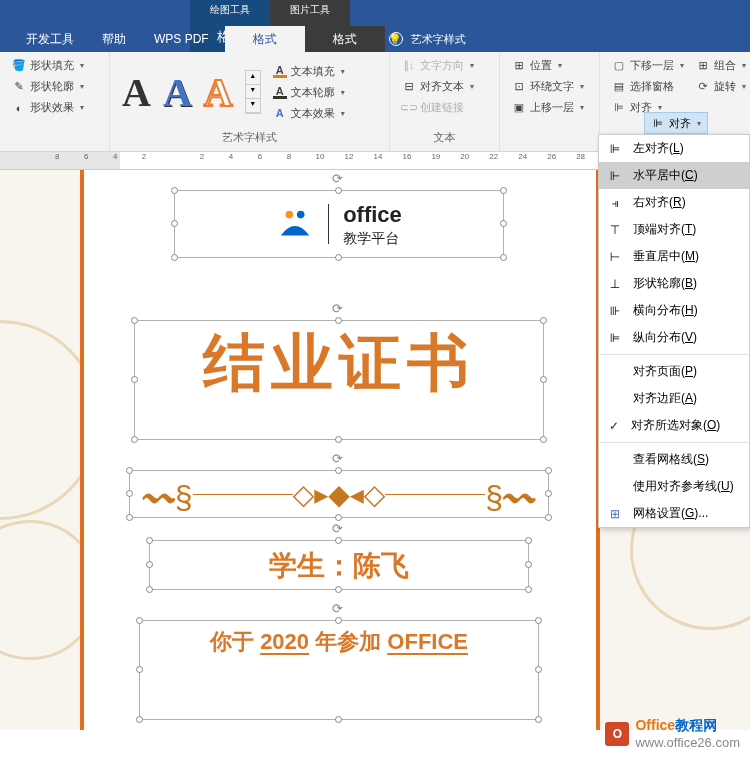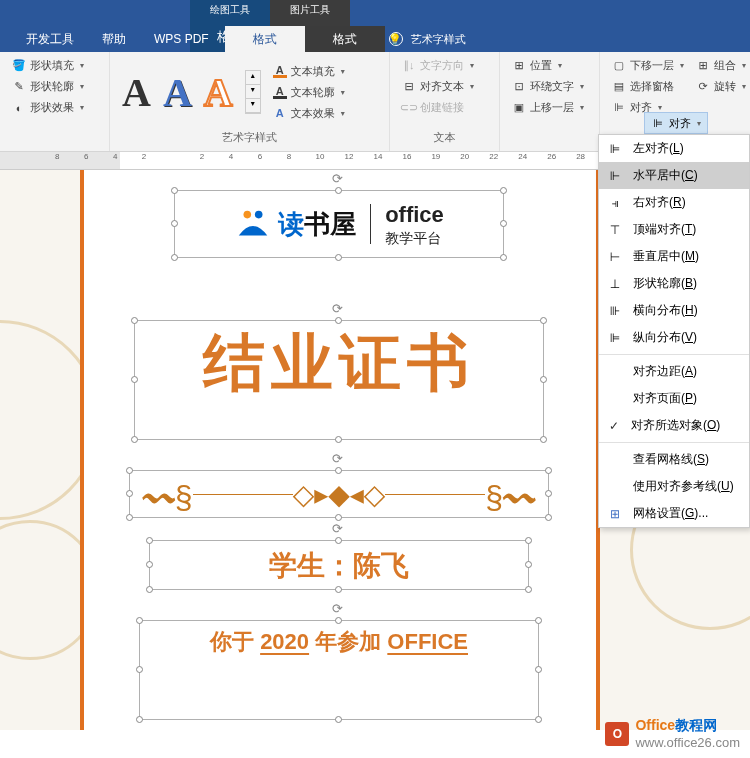--- a/index.html
+++ b/index.html
@@ -303,21 +303,20 @@
     <div class="sel-box" style="left:90px;top:20px;width:330px;height:68px;">
       <div class="logo-row">
         <div class="logo-left">
           <div class="logo-icon">
             <svg viewBox="0 0 40 36">
                 <path d="M5 30 Q20 10 35 30 Z" fill="#0066cc"></path>
                 <circle cx="14" cy="8" r="4" fill="#f7931e"></circle>
                 <circle cx="26" cy="8" r="4" fill="#0066cc"></circle>
               </svg>
           </div>
-          <div class="logo-text"><span class="blue">读</span><span class="black">书屋</span></div>
         </div>
         <div class="divider"></div>
         <div class="logo-right">
           <div class="office-text">office</div>
           <div>教学平台</div>
         </div>
       </div>
       <div class="handle h-nw"></div>
         <div class="handle h-n"></div>
         <div class="handle h-ne"></div>
@@ -423,25 +422,25 @@
       <span class="mi-icon">⊪</span>
       <span><span>横向分布</span>(<span class="menu-key">H</span>)</span>
     </div>
   <div class="menu-item">
       <span class="mi-icon">⊫</span>
       <span><span>纵向分布</span>(<span class="menu-key">V</span>)</span>
     </div>
   <div class="menu-sep"></div>
   <div class="menu-item">
       <span class="mi-icon"></span>
+      <span><span>对齐页面</span>(<span class="menu-key">P</span>)</span>
+    </div>
+  <div class="menu-item">
+      <span class="mi-icon"></span>
       <span><span>对齐边距</span>(<span class="menu-key">A</span>)</span>
-    </div>
-  <div class="menu-item">
-      <span class="mi-icon"></span>
-      <span><span>对齐页面</span>(<span class="menu-key">P</span>)</span>
     </div>
   <div class="menu-item">
       <span class="check">✓</span>
       <span><span>对齐所选对象</span>(<span class="menu-key">O</span>)</span>
     </div>
   <div class="menu-sep"></div>
   <div class="menu-item">
       <span class="mi-icon"></span>
       <span><span>查看网格线</span>(<span class="menu-key">S</span>)</span>
     </div>

